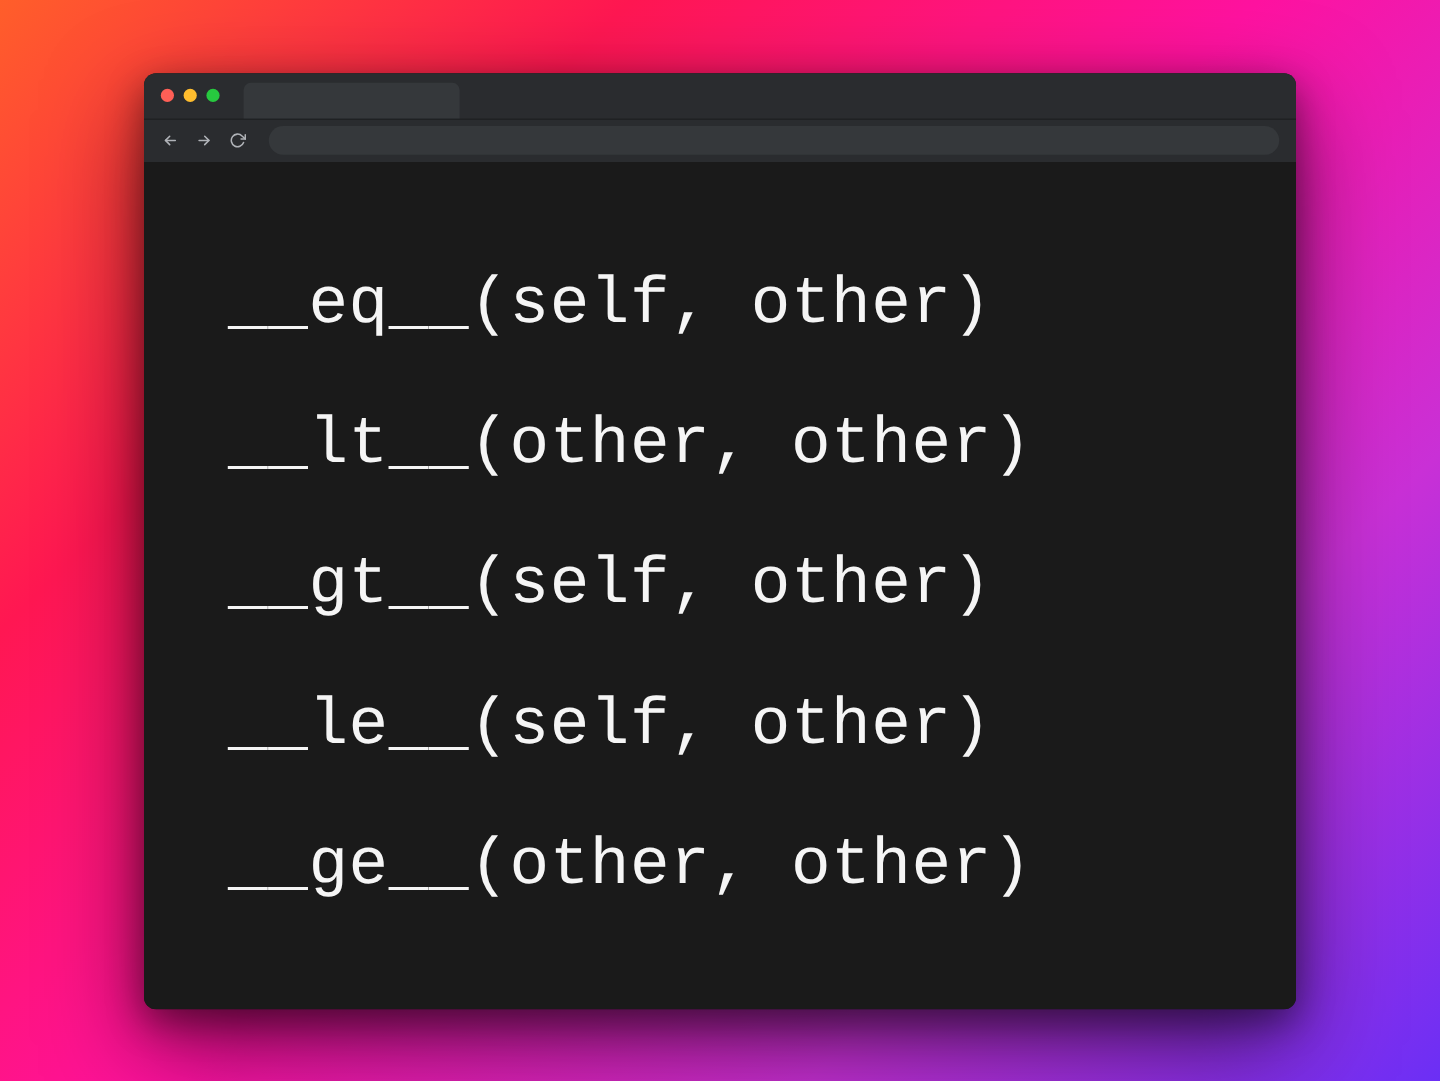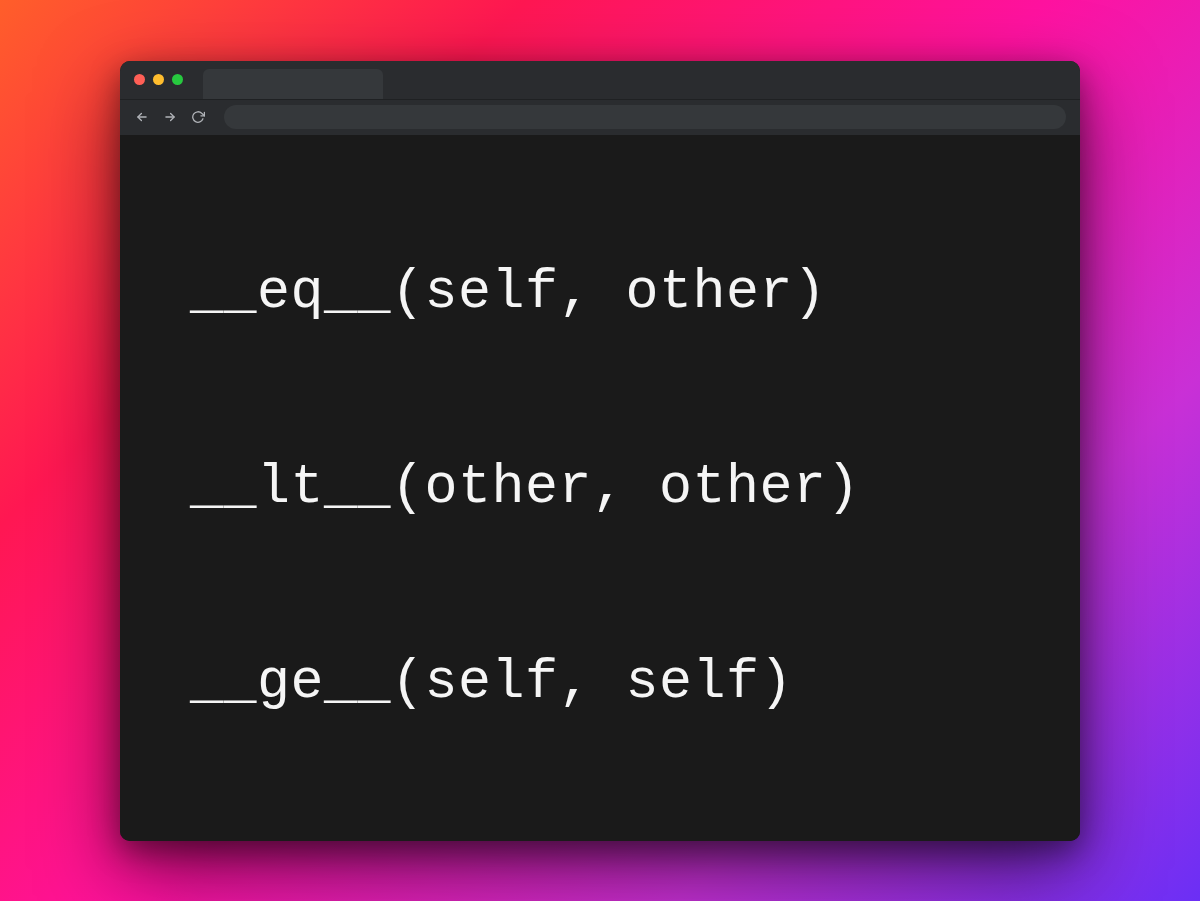--- a/index.html
+++ b/index.html
@@ -126,15 +126,17 @@
       <svg width="14" height="14" viewBox="0 0 24 24" fill="none" stroke="currentColor" stroke-width="2.2" stroke-linecap="round" stroke-linejoin="round">
           <polyline points="23 4 23 10 17 10"></polyline>
           <path d="M20.49 15a9 9 0 1 1-2.12-9.36L23 10"></path>
         </svg>
     </div>
     <div class="address-bar"></div>
   </div>
   <div class="content">
     <div class="code-line">__eq__(self, other)</div>
     <div class="code-line">__lt__(other, other)</div>
-    <div class="code-line">__ge__(self, self)</div>
+    <div class="code-line">__gt__(self, other)</div>
+    <div class="code-line">__le__(self, other)</div>
+    <div class="code-line">__ge__(other, other)</div>
   </div>
 </div>
 
 </body></html>

